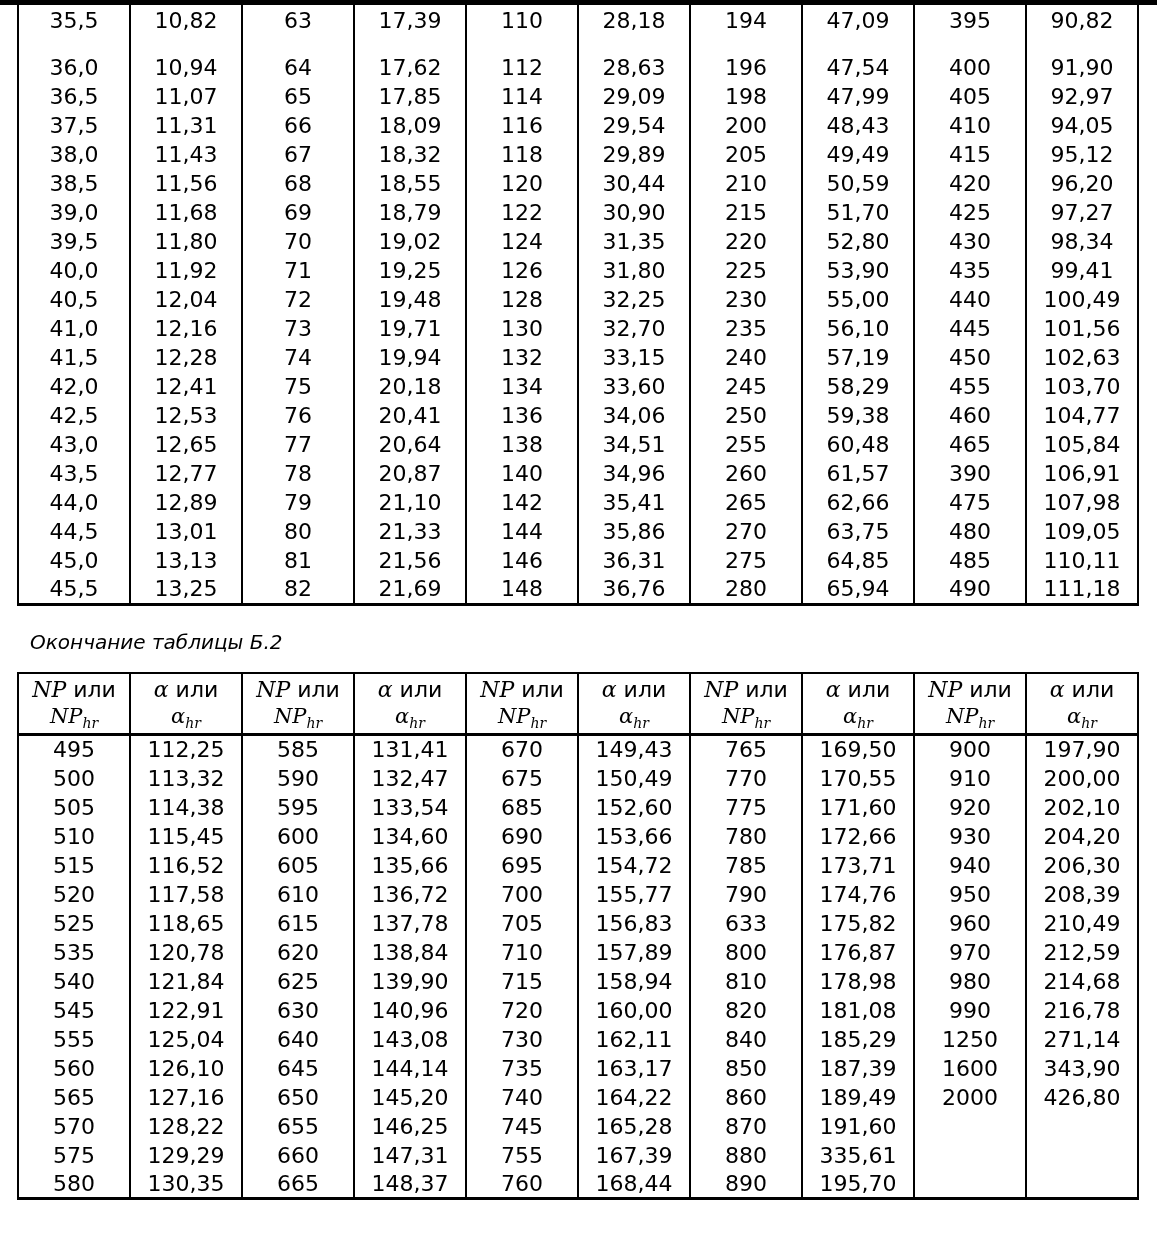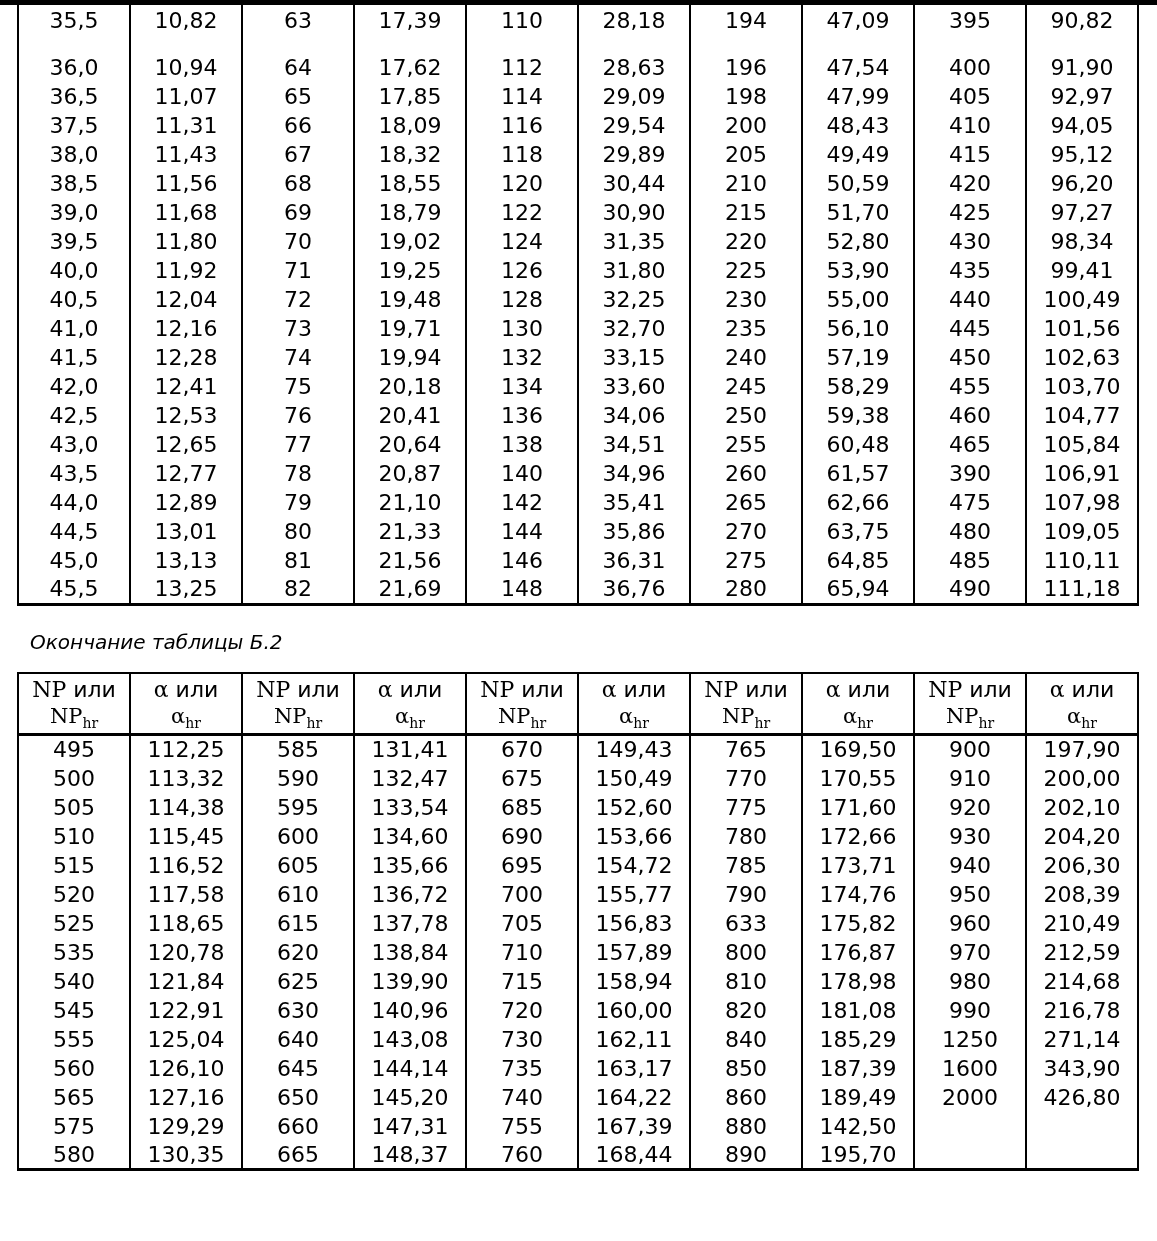--- a/index.html
+++ b/index.html
@@ -76,20 +76,21 @@
     padding: 3px 0 4px 0;
   }
   .t2 td {
     border-left: 2px solid #000;
     border-right: 2px solid #000;
     height: 29px;
     font-size: 22px;
   }
   .mvar {
     font-family: "DejaVu Serif", serif;
+    font-style: italic;
   }
   .hl1 { font-size: 22px; }
   .hl2 { font-size: 21px; text-align: center; }
   .hl2 sub { font-size: 14px; line-height: 0; }
 </style>
 </head>
 <body>
 
 <div class="page">
   <div class="top-rule"></div>
@@ -537,28 +538,40 @@
           <td>650</td>
           <td>145,20</td>
           <td>740</td>
           <td>164,22</td>
           <td>860</td>
           <td>189,49</td>
           <td>2000</td>
           <td>426,80</td>
         </tr>
         <tr>
+          <td>570</td>
+          <td>128,22</td>
+          <td>655</td>
+          <td>146,25</td>
+          <td>745</td>
+          <td>165,28</td>
+          <td>870</td>
+          <td>191,60</td>
+          <td></td>
+          <td></td>
+        </tr>
+        <tr>
           <td>575</td>
           <td>129,29</td>
           <td>660</td>
           <td>147,31</td>
           <td>755</td>
           <td>167,39</td>
           <td>880</td>
-          <td>142,50</td>
+          <td>335,61</td>
           <td></td>
           <td></td>
         </tr>
         <tr>
           <td>580</td>
           <td>130,35</td>
           <td>665</td>
           <td>148,37</td>
           <td>760</td>
           <td>168,44</td>

